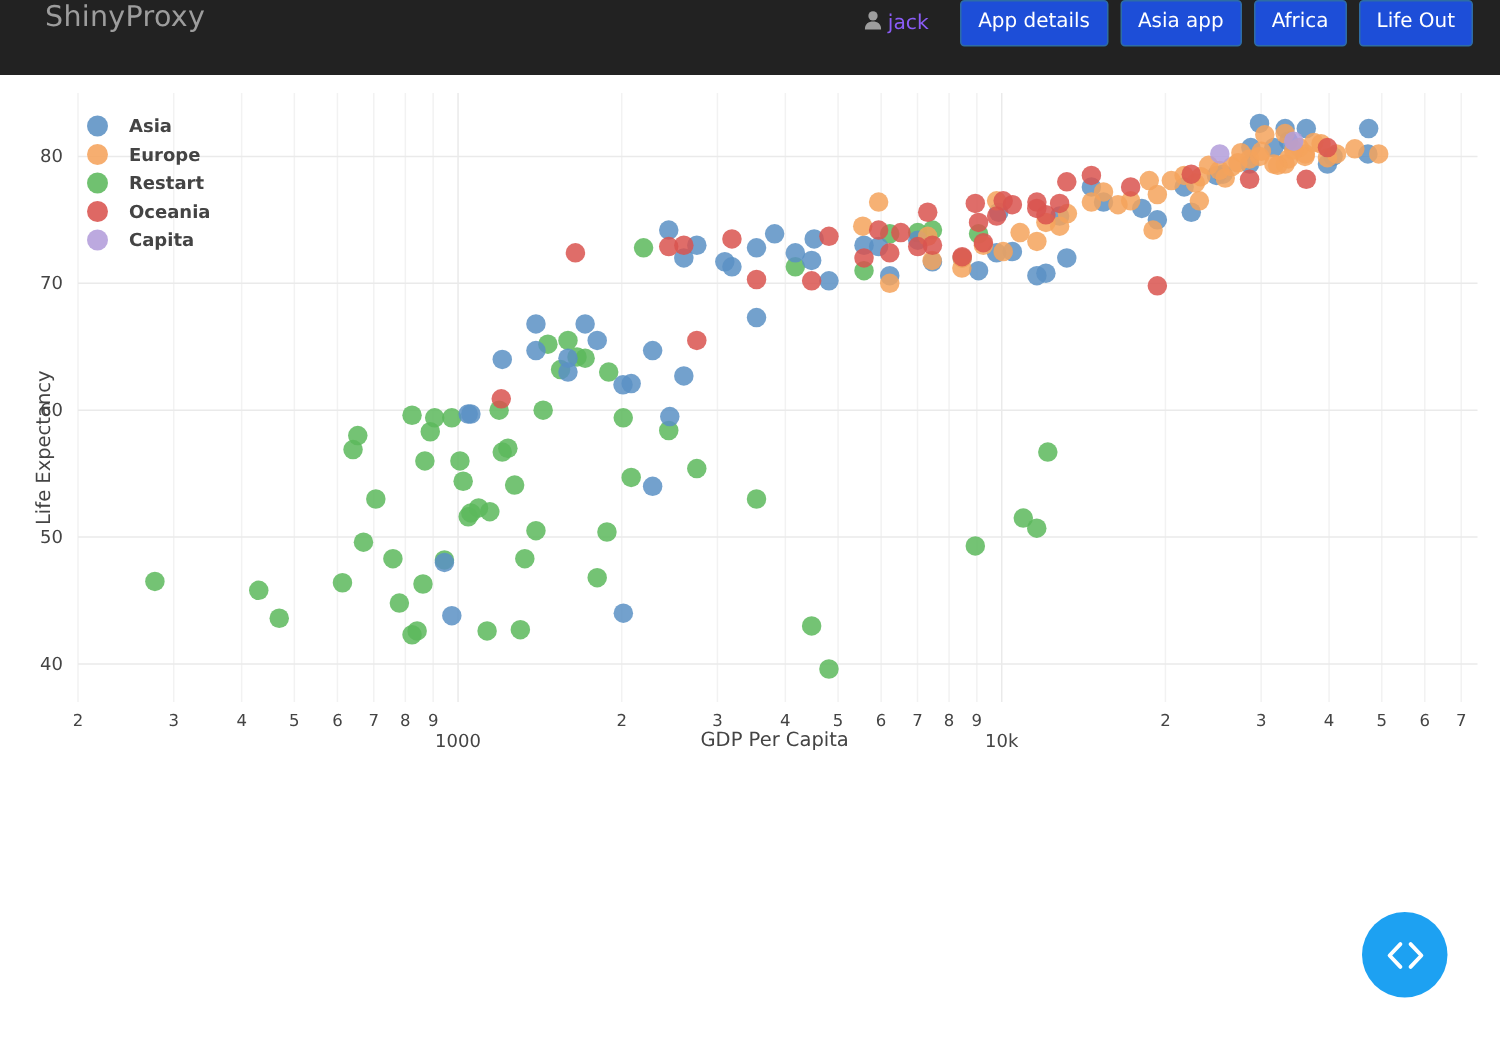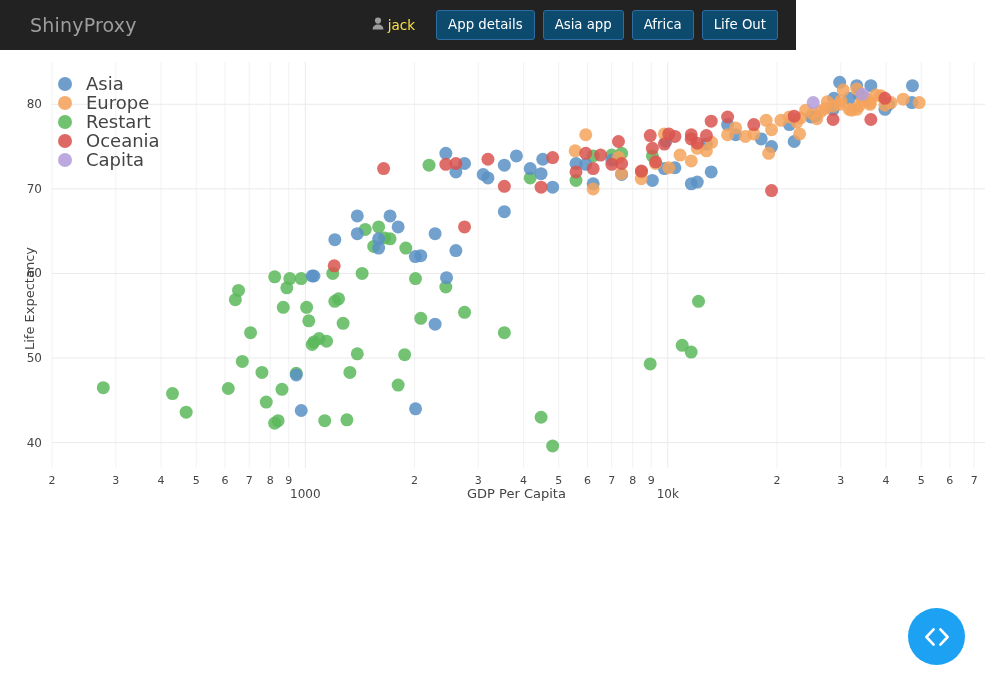--- a/index.html
+++ b/index.html
@@ -7,53 +7,53 @@
     margin: 0; padding: 0;
     width: 1000px; height: 700px;
     background: #ffffff;
     font-family: "DejaVu Sans", "Liberation Sans", sans-serif;
     overflow: hidden;
   }
 
   
   #navbar {
     position: absolute; top: 0; left: 0;
-    width: 796px; height: 50px;
+    width: 1000px; height: 50px;
     background: #222222;
-    display: flex; align-items: center;
+    display: flex; align-items: flex-start;
   }
   #brand {
     color: #9d9d9d;
     font-size: 19px;
     margin-left: 30px;
     letter-spacing: 0.2px;
     white-space: nowrap;
   }
   #nav-right {
     margin-left: auto;
     display: flex; align-items: center;
     margin-right: 18px;
     gap: 8px;
   }
   #user-box {
     display: flex; align-items: center;
-    color: #fde047;
+    color: #8b5cf6;
     font-size: 13.5px;
     margin-right: 13px;
     white-space: nowrap;
   }
   #user-box .person-ico {
     display: inline-block;
     margin-right: 4px;
     line-height: 1;
     font-size: 13px;
     color: #9d9d9d;
   }
   .navbtn {
-    background: #0c4a6e;
+    background: #1d4ed8;
     border: 1px solid #2e6da4;
     border-radius: 3px;
     color: #ffffff;
     font-size: 13.3px;
     font-family: "DejaVu Sans", "Liberation Sans", sans-serif;
     padding: 6px 11px 7px 11px;
     line-height: 1.2;
     cursor: pointer;
     white-space: nowrap;
   }
@@ -78,23 +78,24 @@
     height: 19px;
     cursor: pointer;
   }
   .legend-dot {
     width: 14px; height: 14px;
     border-radius: 50%;
     margin-right: 14px;
     flex: 0 0 auto;
   }
   .legend-label {
-    font-size: 18px;
+    font-size: 12px;
     color: #444444;
     white-space: nowrap;
+    font-weight: bold;
   }
 
   
   .axis-title {
     position: absolute;
     font-size: 13px;
     color: #444444;
     white-space: nowrap;
   }
   #ylab {

